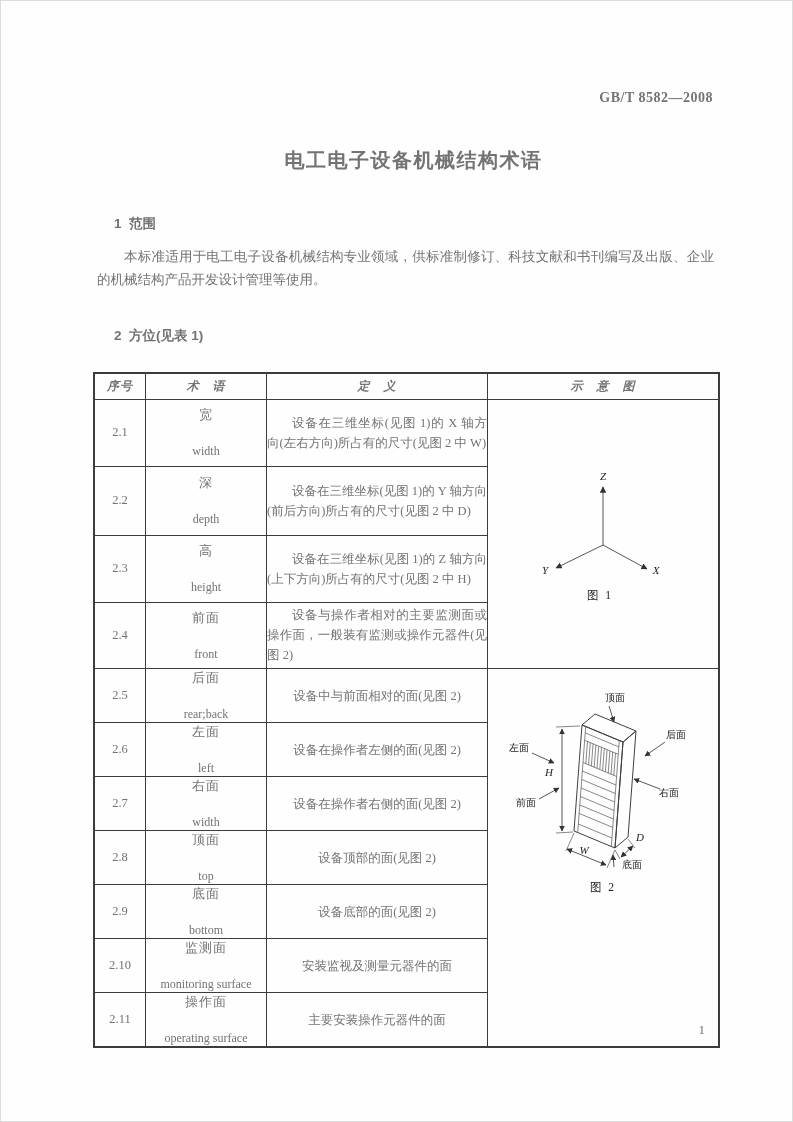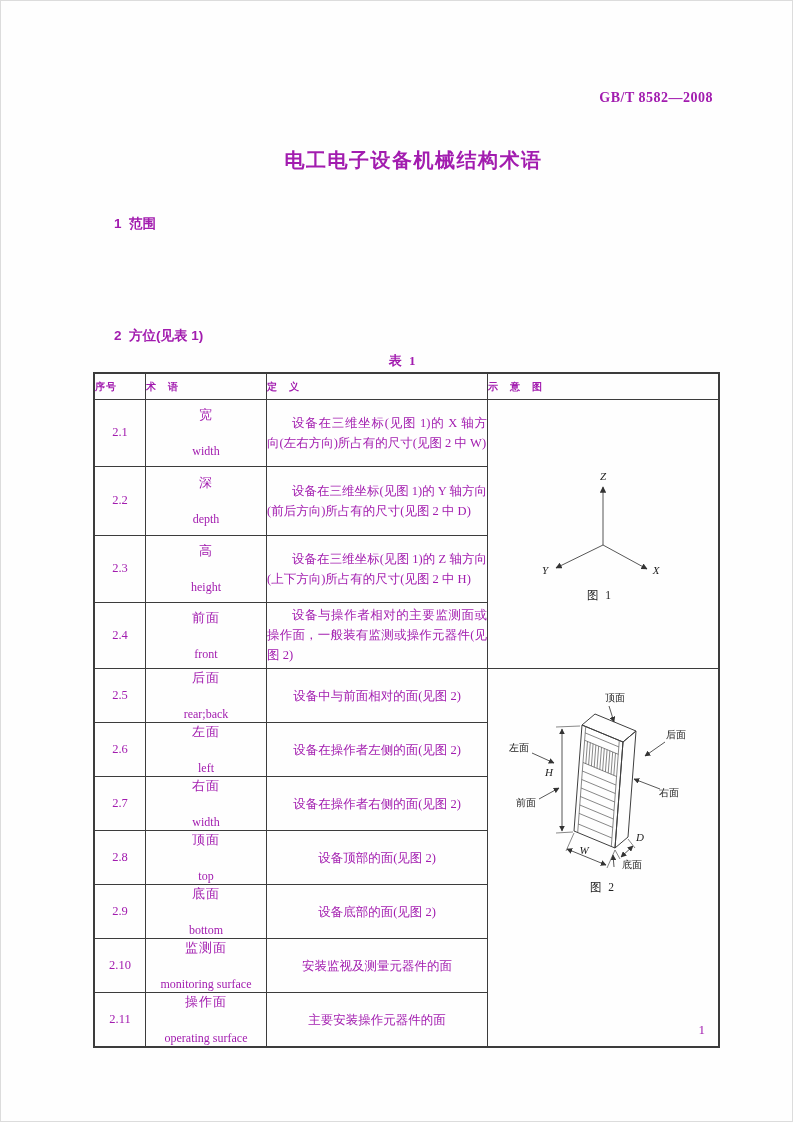--- a/index.html
+++ b/index.html
@@ -1,18 +1,18 @@
 <!DOCTYPE html>
 <html><head>
 <meta charset="utf-8">
 <style>
   html,body { margin:0; padding:0; background:#e9e9e9; }
   .page {
     position:relative; width:793px; height:1122px; margin:0 auto;
-    background:#fefefe; overflow:hidden; color:#a21caf;
+    background:#fefefe; overflow:hidden; color:#737373;
     font-family:"Liberation Serif", serif;
     box-shadow: inset 0 0 0 1px #dcdcdc;
   }
   .sans { font-family:"Liberation Sans", sans-serif;padding-left:17px; }
   .pre { white-space:pre;text-align:right; }
 
   .doc-number { position:absolute; top:90px; right:80px; font-weight:bold; font-size:14px; letter-spacing:0.5px; }
   .page-title { position:absolute; top:147px; left:0; width:100%; text-align:center;
     font-weight:bold; font-size:20px; letter-spacing:1.5px; }
   .sec-heading { position:absolute; left:97px; font-weight:bold; font-size:13.5px; }
@@ -20,21 +20,21 @@
   .sec2 { top:327px; }
   .scope { position:absolute; left:97px; top:246px; width:617px; font-size:13.5px; line-height:22.5px; }
   .scope p { margin:0; text-indent:2em; text-align:justify; }
 
   .tbl-caption { position:absolute; left:93px; top:352px; width:620px; text-align:center;
     font-weight:bold; font-size:13px; letter-spacing:2px; }
 
   table.main { position:absolute; left:93px; top:372px; width:620px;
     border-collapse:collapse; table-layout:fixed; border:2px solid #3c3c3c; }
   table.main th, table.main td { border:1px solid #3c3c3c; padding:0; }
-  th.hcell { height:25px; font-size:10px; font-weight:bold; letter-spacing:1px; text-align:left; }
+  th.hcell { height:25px; font-size:12px; font-weight:bold; letter-spacing:1px; text-align:center;font-style:italic; }
   td.c-no  { width:50px;  text-align:center; font-size:12.5px; }
   td.c-term{ width:120px; text-align:center; }
   td.c-def { width:220px; font-size:12.5px; padding:4px 10px; line-height:20px; }
   td.c-fig { width:230px; vertical-align:top; position:relative; }
   .term-cn { font-size:13px; letter-spacing:1px; }
   .term-en { font-size:12px; margin-top:20px; }
   .def-long  { text-align:justify; text-indent:2em; }
   .def-short { text-align:center; }
   .fig-wrap { width:228px; height:100%; }
   svg .ln   { stroke:#3f3f3f; stroke-width:1; fill:none; }
@@ -51,25 +51,25 @@
 
 <div class="page">
 
   <div class="doc-number">GB/T 8582—2008</div>
 
   <div class="page-title sans">电工电子设备机械结构术语</div>
 
   <div class="sec-heading sec1 sans pre">1  范围</div>
 
   <div class="scope">
+    <p>本标准适用于电工电子设备机械结构专业领域，供标准制修订、科技文献和书刊编写及出版、企业的机械结构产品开发设计管理等使用。</p>
   </div>
 
   <div class="sec-heading sec2 sans pre">2  方位(见表 1)</div>
 
-  <div class="tbl-caption">表 1</div>
 
   <table class="main">
     <tbody>
         <tr style="height:25px">
       <th class="hcell" style="width:50px">序号</th>
       <th class="hcell" style="width:120px">术　语</th>
       <th class="hcell" style="width:220px">定　义</th>
       <th class="hcell" style="width:230px">示　意　图</th>
     </tr>
 

